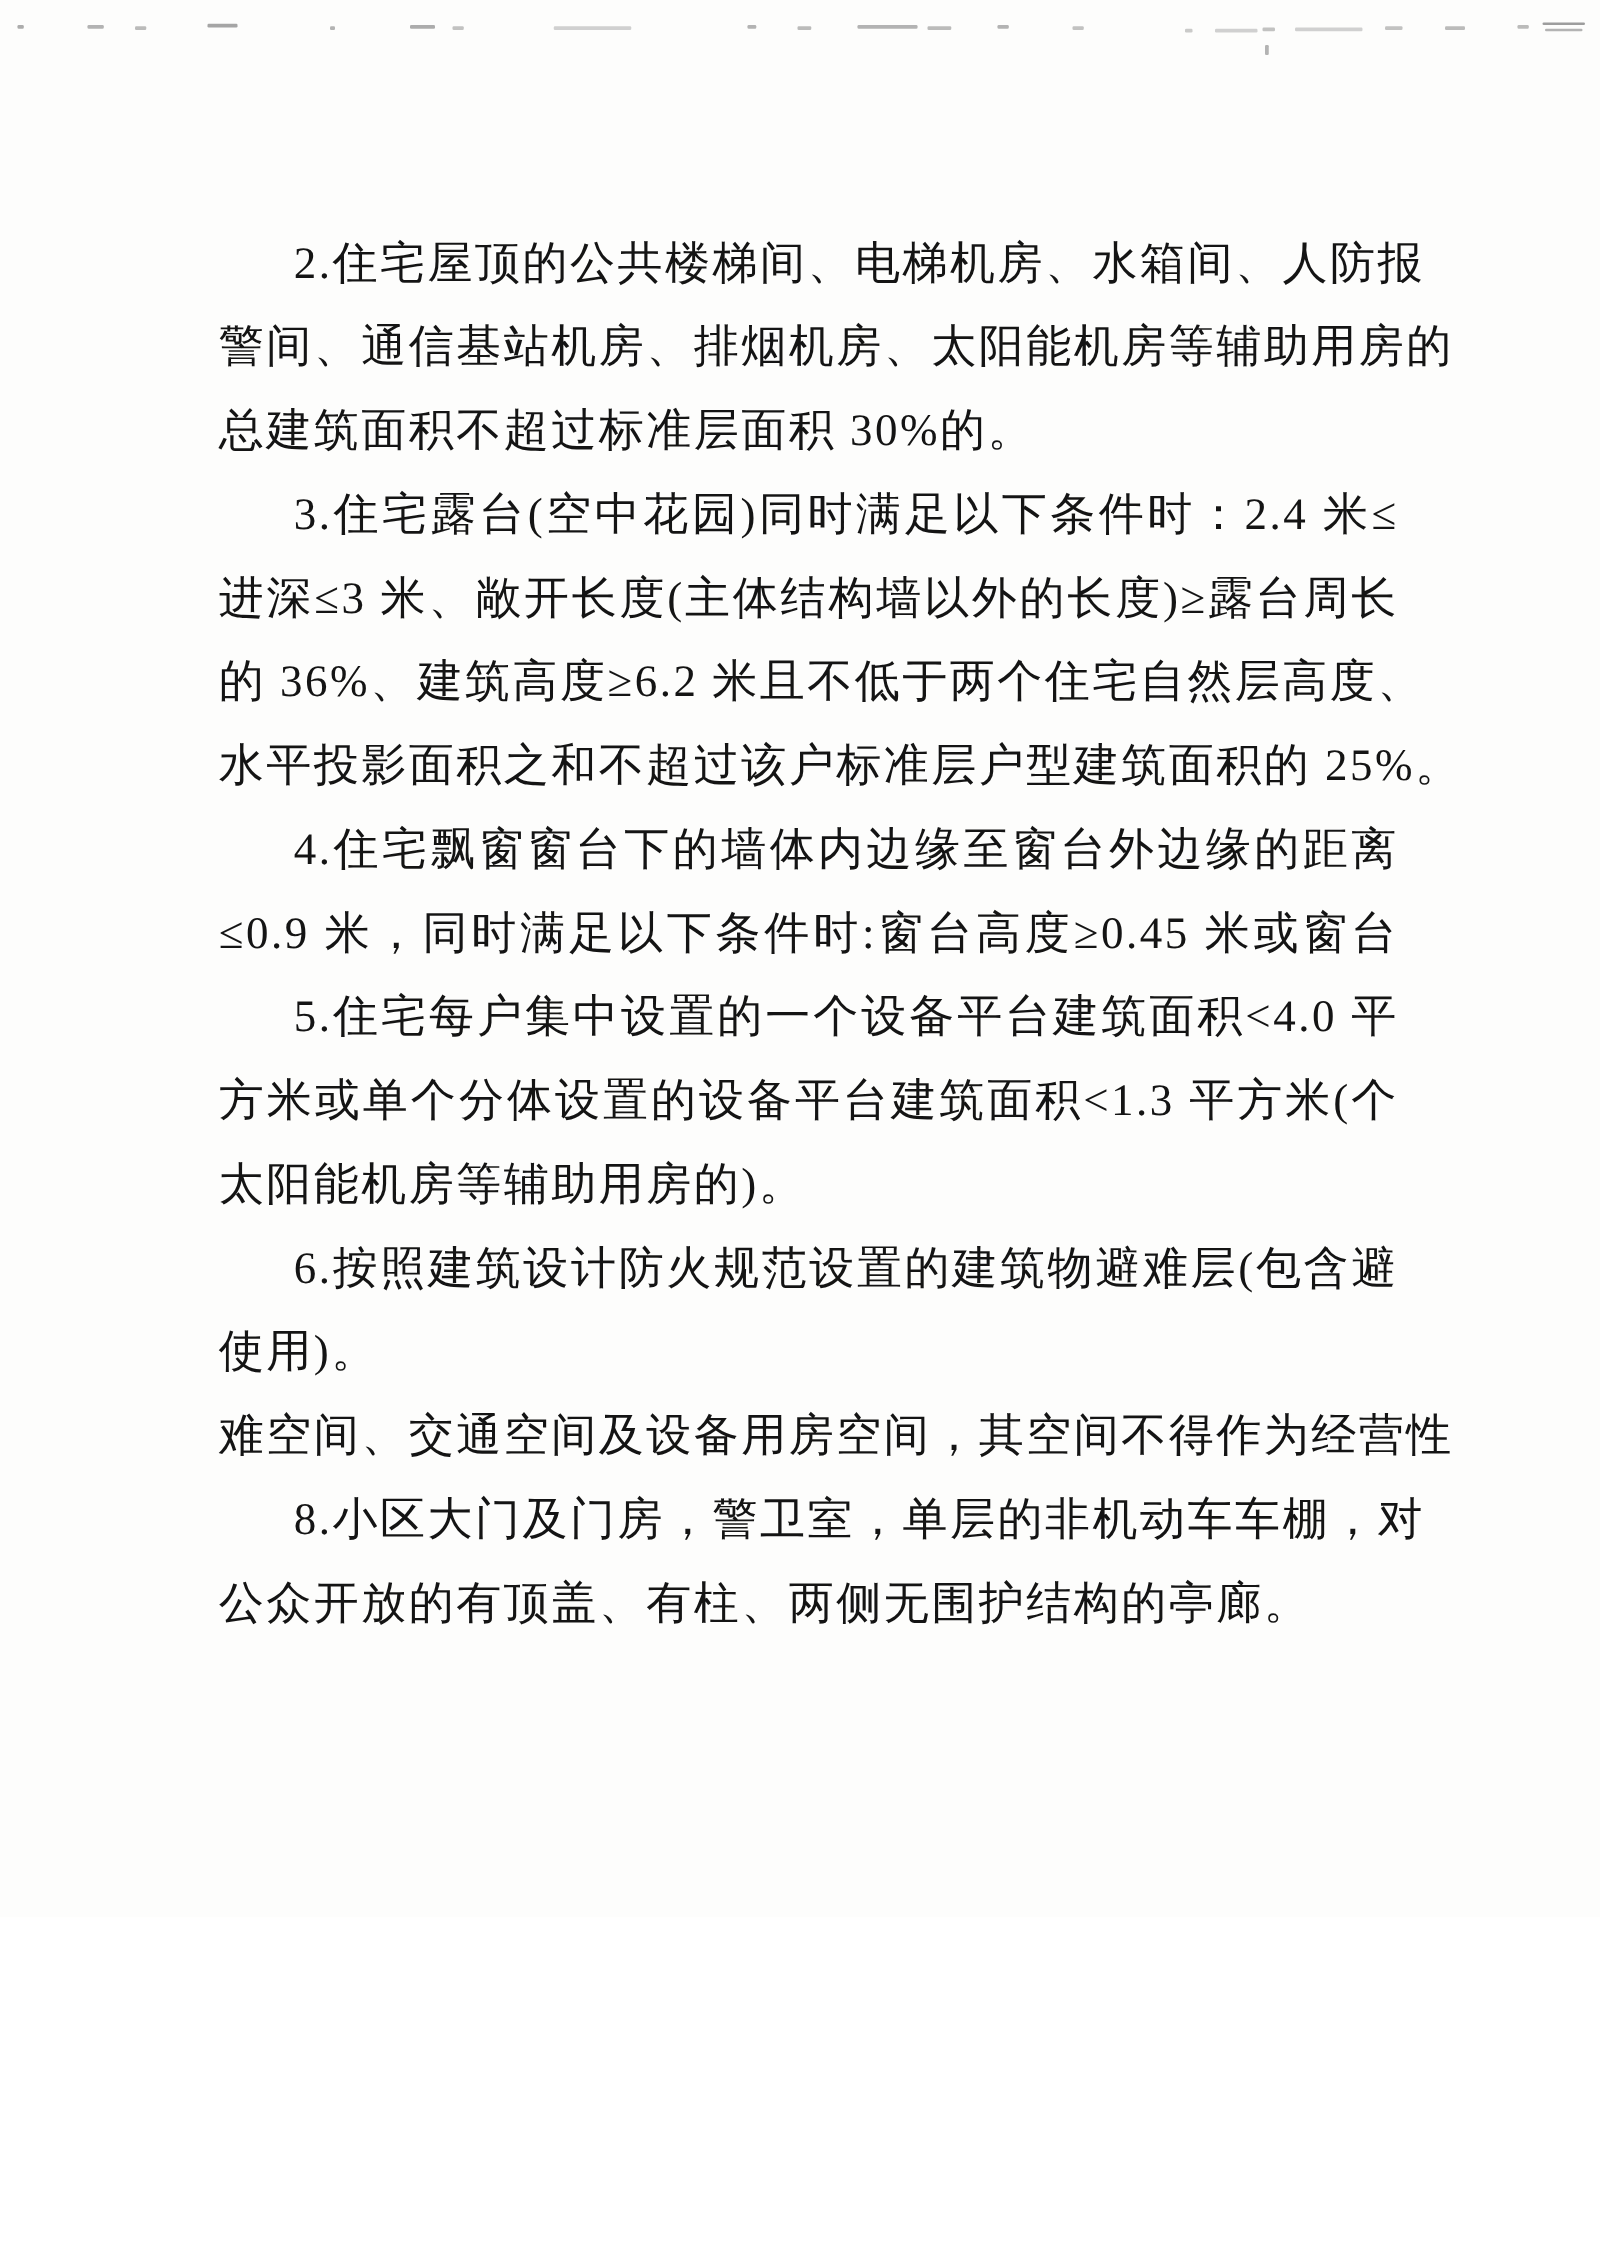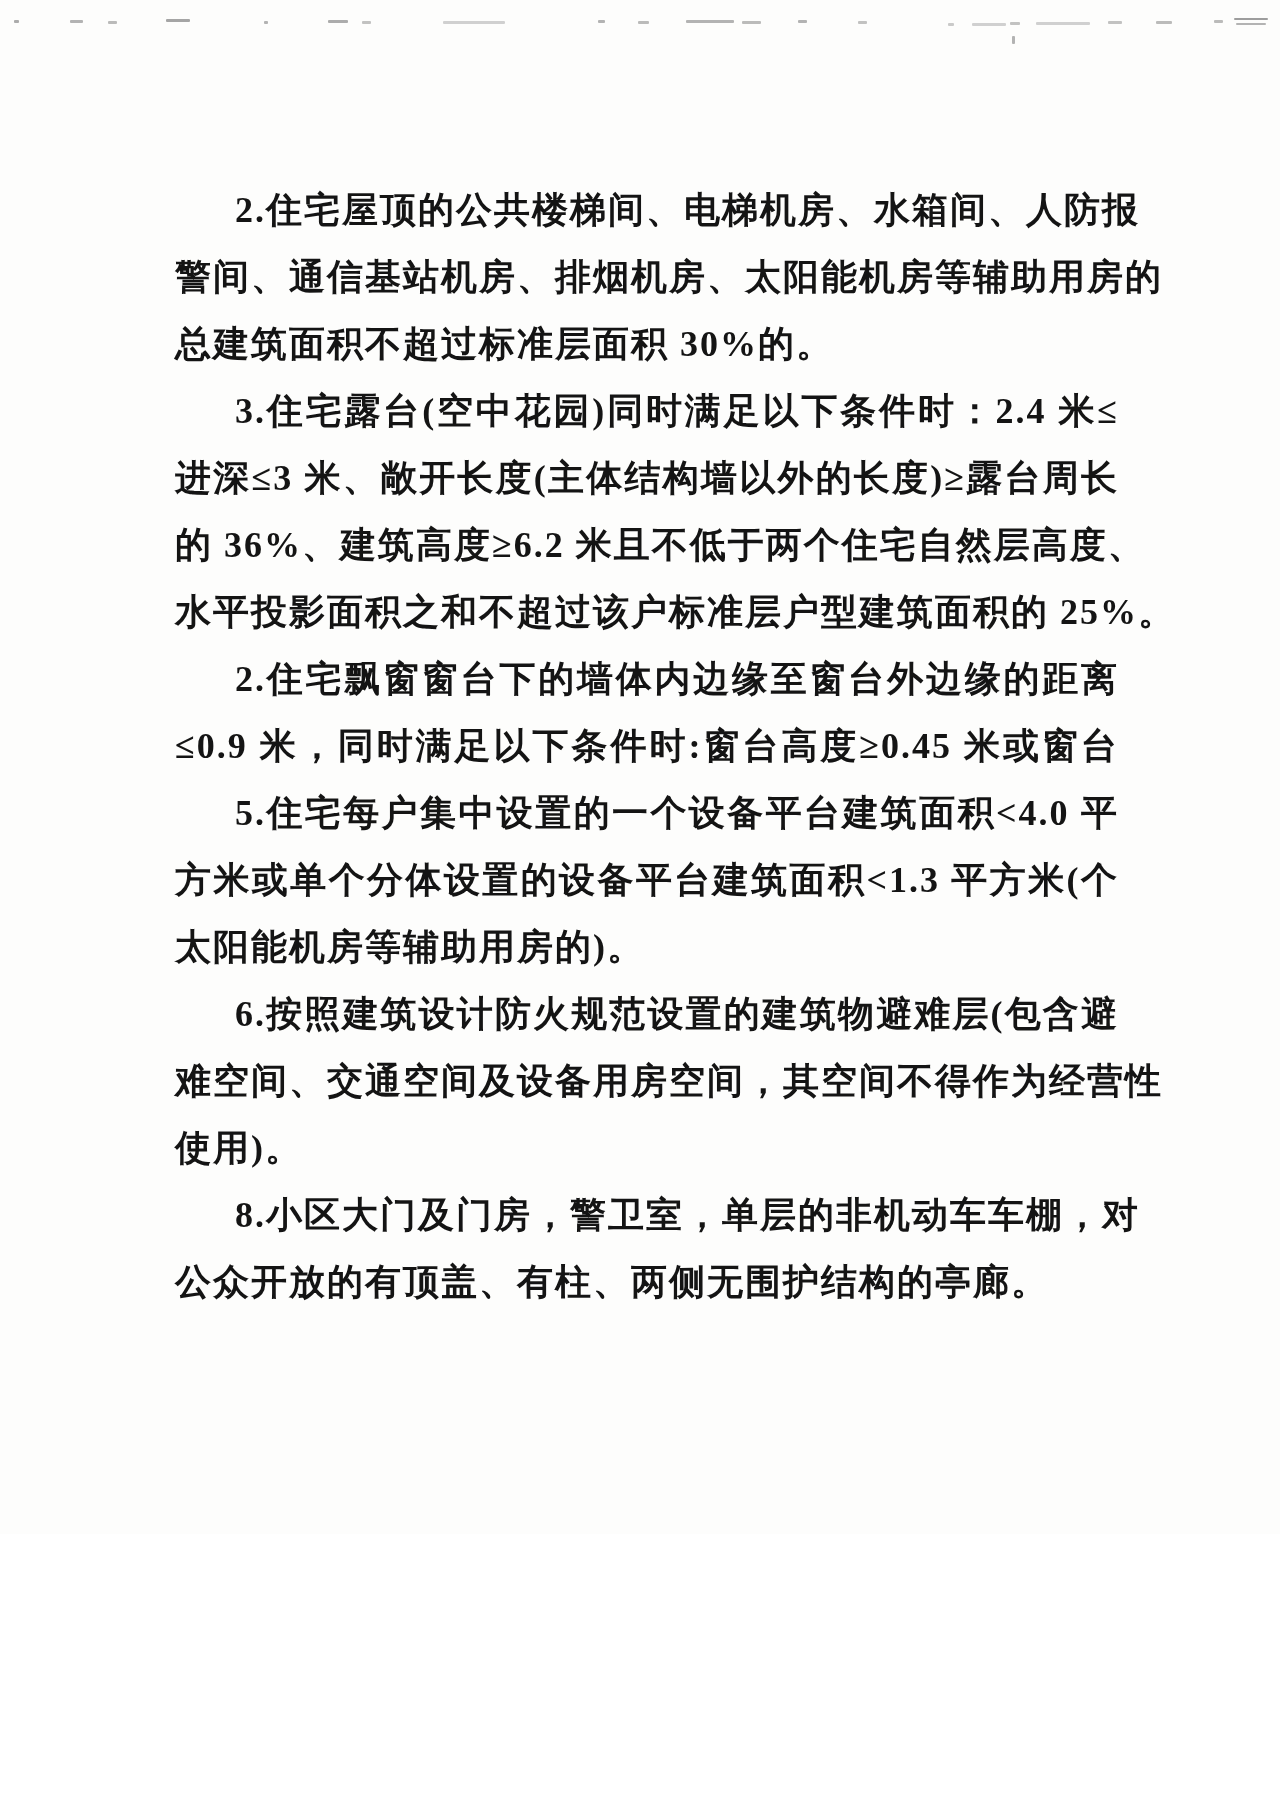--- a/index.html
+++ b/index.html
@@ -6,21 +6,20 @@
   body {
     background: #ffffff;
     font-family: "Liberation Serif", "DejaVu Serif", serif;
   }
   .page {
     position: relative;
     width: 1280px;
     height: 1534px;
     background: #fdfdfc;
     overflow: hidden;
-    font-weight: bold;
   }
   
   .noise { position: absolute; top: 0; left: 0; width: 1280px; height: 60px; }
   .noise i {
     position: absolute;
     display: block;
     background: #6a6a6a;
     height: 3px;
     border-radius: 1px;
   }
@@ -95,34 +94,34 @@
     </div>
 
     <div>
       <div class="line first">3.住宅露台(空中花园)同时满足以下条件时：2.4 米≤</div>
       <div class="line">进深≤3 米、敞开长度(主体结构墙以外的长度)≥露台周长</div>
       <div class="line">的 36%、建筑高度≥6.2 米且不低于两个住宅自然层高度、</div>
       <div class="line last">水平投影面积之和不超过该户标准层户型建筑面积的 25%。</div>
     </div>
 
     <div>
-      <div class="line first">2.住宅飘窗窗台下的墙体内边缘至窗台外边缘的距离</div>
+      <div class="line first">4.住宅飘窗窗台下的墙体内边缘至窗台外边缘的距离</div>
       <div class="line">≤0.9 米，同时满足以下条件时:窗台高度≥0.45 米或窗台</div>
     </div>
 
     <div>
       <div class="line first">5.住宅每户集中设置的一个设备平台建筑面积&lt;4.0 平</div>
       <div class="line">方米或单个分体设置的设备平台建筑面积&lt;1.3 平方米(个</div>
       <div class="line last">太阳能机房等辅助用房的)。</div>
     </div>
 
     <div>
       <div class="line first">6.按照建筑设计防火规范设置的建筑物避难层(包含避</div>
+      <div class="line last">使用)。</div>
       <div class="line">难空间、交通空间及设备用房空间，其空间不得作为经营性</div>
-      <div class="line last">使用)。</div>
     </div>
 
 
     <div>
       <div class="line first">8.小区大门及门房，警卫室，单层的非机动车车棚，对</div>
       <div class="line last">公众开放的有顶盖、有柱、两侧无围护结构的亭廊。</div>
     </div>
 
   </div>
 

